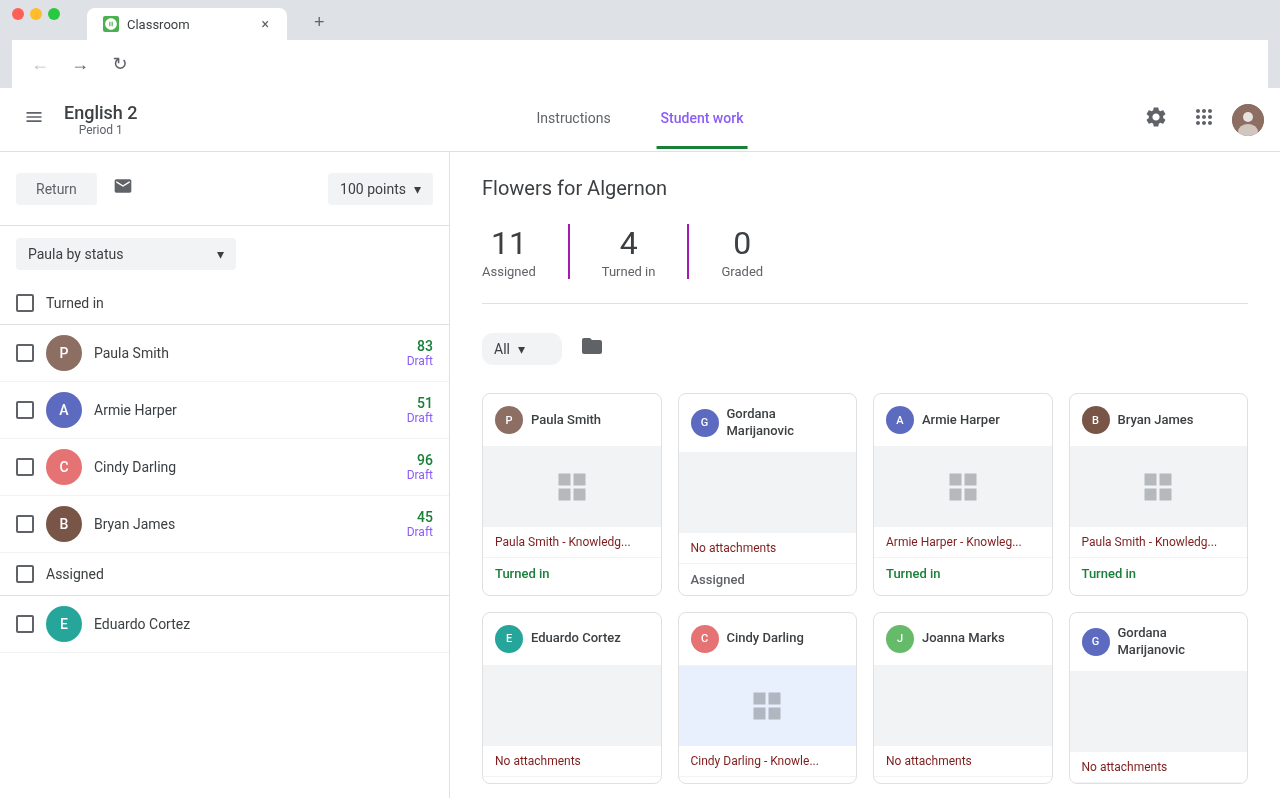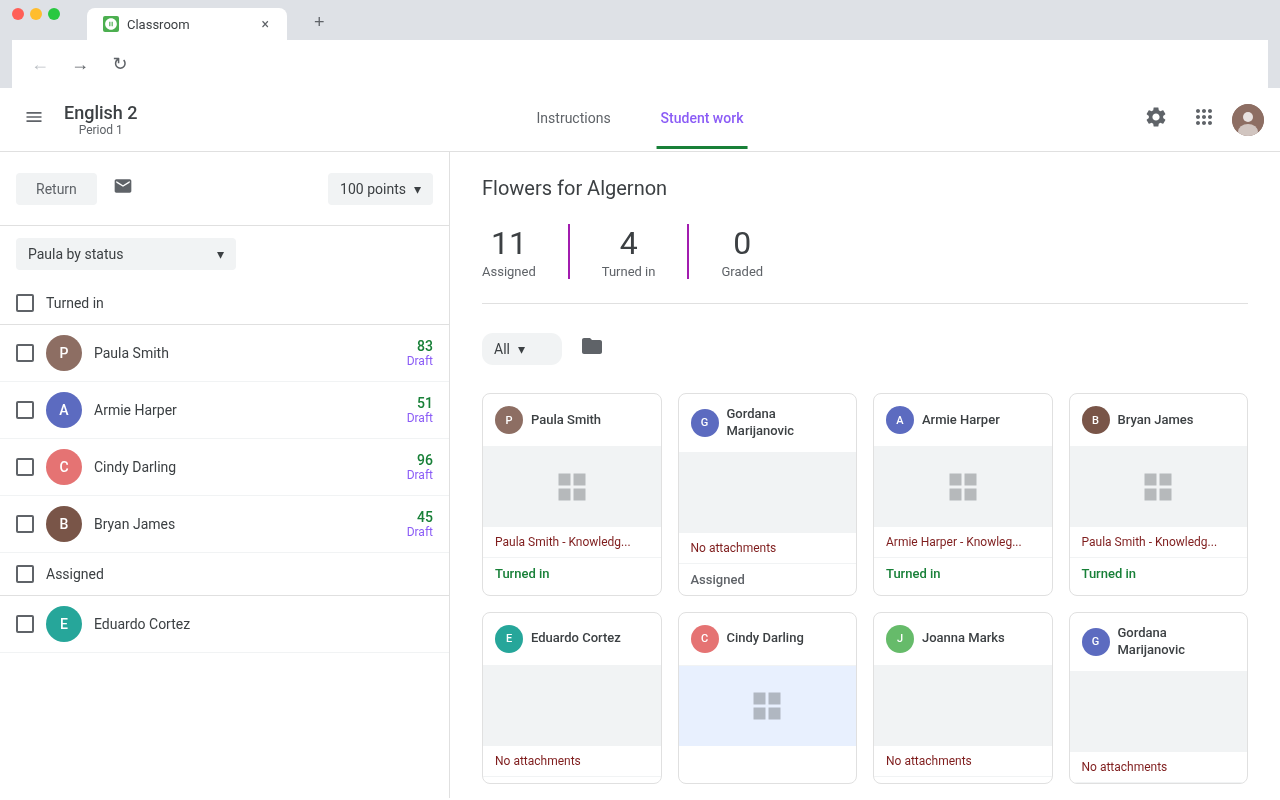--- a/index.html
+++ b/index.html
@@ -332,20 +332,21 @@
         <div class="student-card">
           <div class="card-header">
             <div class="card-avatar-circle" style="background:#e57373">C</div>
             <span class="card-name">Cindy Darling</span>
           </div>
           <div class="card-thumbnail" style="background:#e8f0fe; height:80px; display:flex; align-items:center; justify-content:center;">
             <svg class="grid-icon-svg" width="36" height="36" viewBox="0 0 24 24" fill="#5f6368">
                 <path d="M3 3h8v8H3zm10 0h8v8h-8zM3 13h8v8H3zm10 0h8v8h-8z"></path>
               </svg>
           </div>
+          <div class="card-attachment">Cindy Darling - Knowle...</div>
         </div>
 
         <div class="student-card">
           <div class="card-header">
             <div class="card-avatar-circle" style="background:#66bb6a">J</div>
             <span class="card-name">Joanna Marks</span>
           </div>
           <div class="card-thumbnail" style="height:80px"></div>
           <div class="card-attachment">No attachments</div>
         </div>

